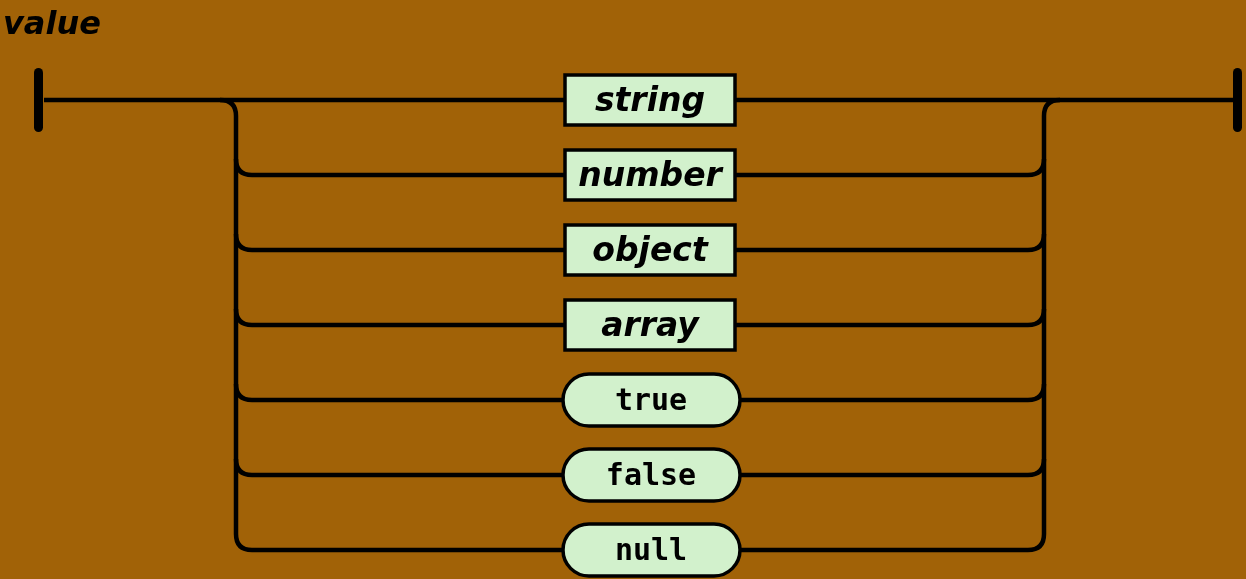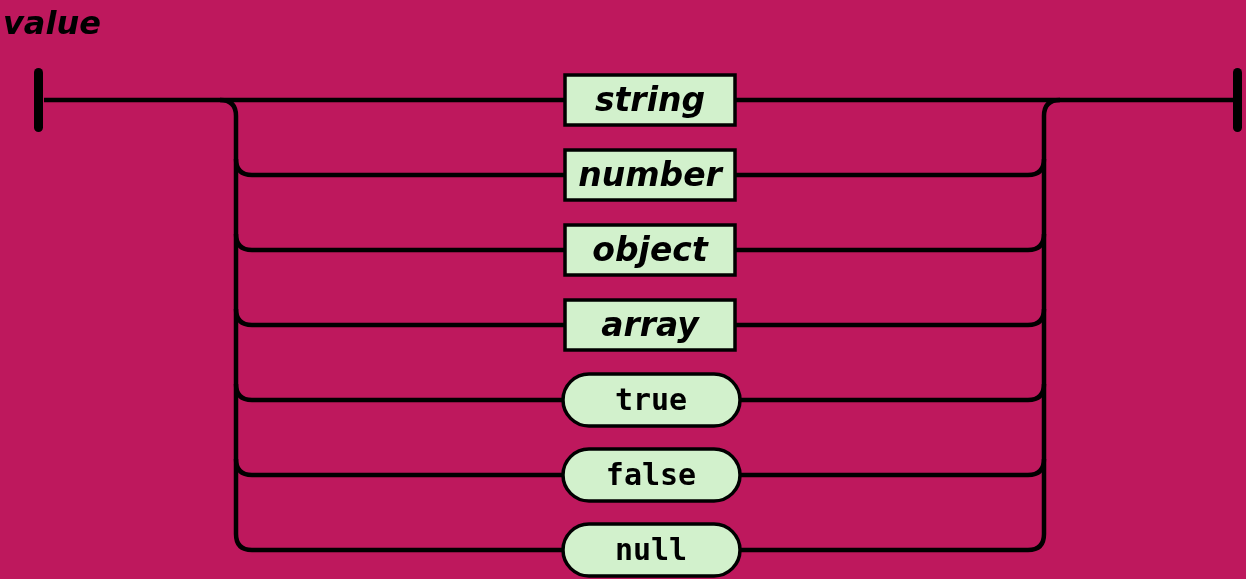--- a/index.html
+++ b/index.html
@@ -4,21 +4,21 @@
 <style>
   html, body {
     margin: 0;
     padding: 0;
     background: #ffffff;
   }
   .stage {
     position: relative;
     width: 1246px;
     height: 579px;
-    background: #be185d;
+    background: #a16207;
     overflow: hidden;
   }
   svg { display: block; }
   .rail {
     fill: none;
     stroke-width: 4.5;
     stroke-linecap: butt;
   }
   .node-shape {
     stroke-width: 3.5;

